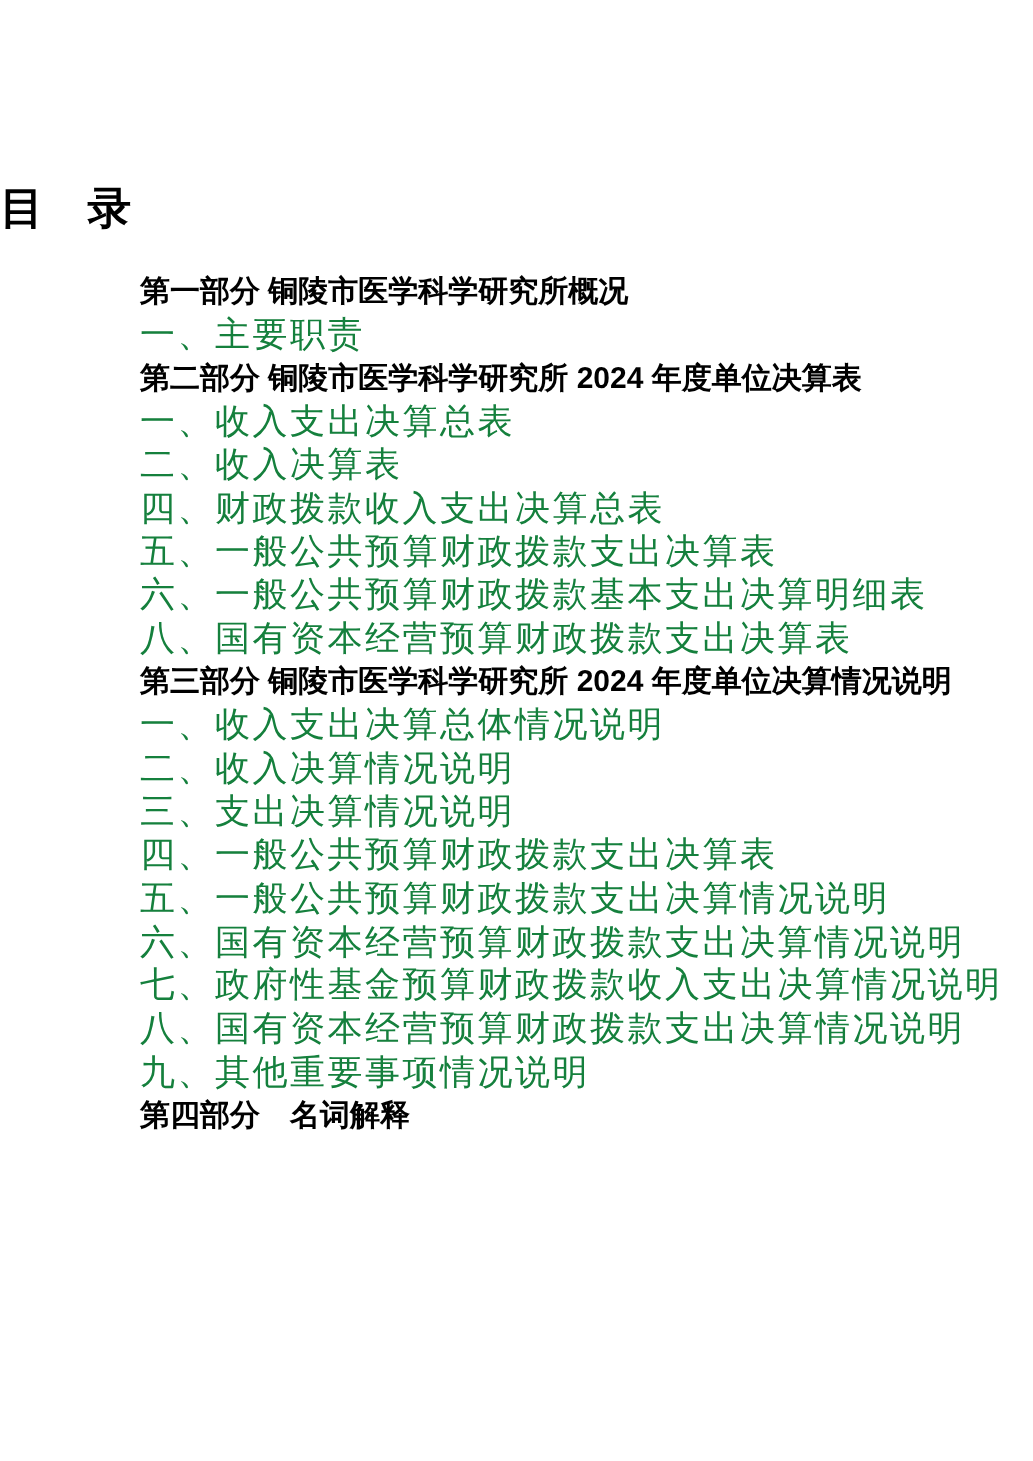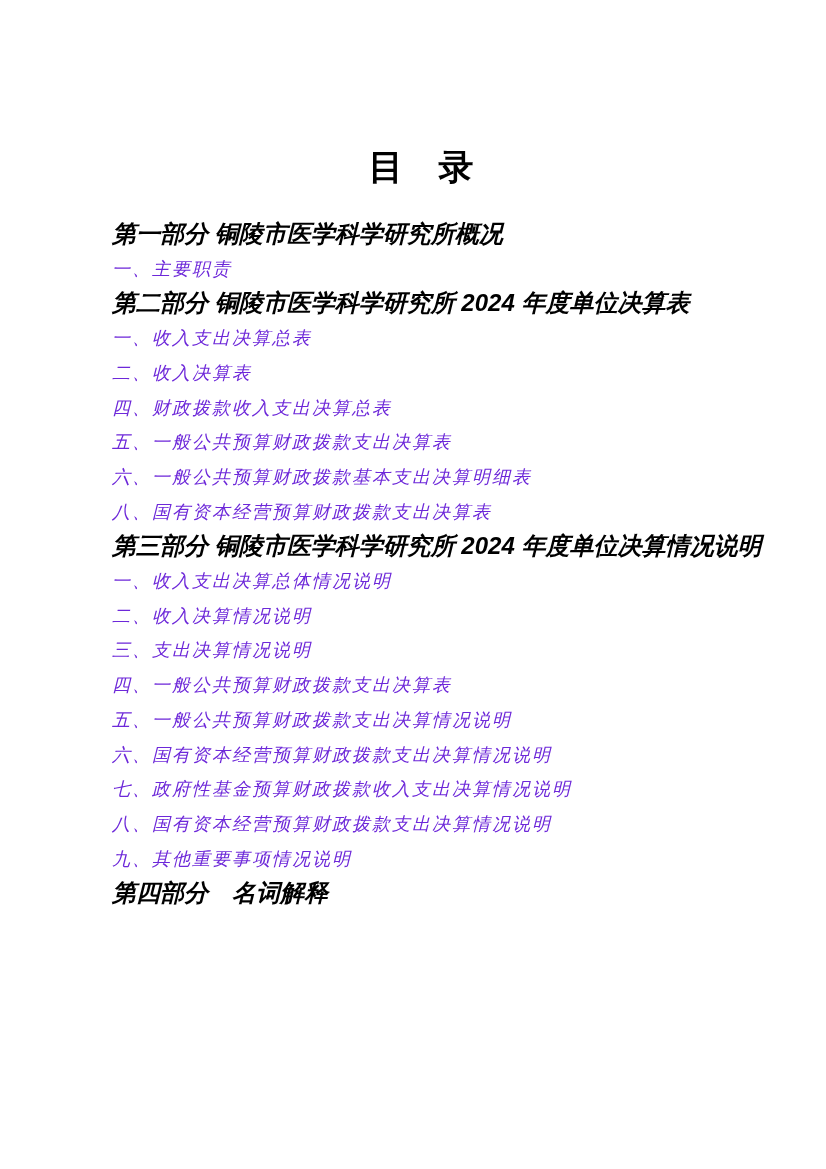--- a/index.html
+++ b/index.html
@@ -10,47 +10,44 @@
     position: relative;
     width: 826px;
     height: 1169px;
     background: #ffffff;
     color: #000000;
     overflow: hidden;
     font-family: "Liberation Sans", sans-serif;
   }
   .doc-title {
     padding-top: 145px;
-    text-align: center;
     font-size: 35px;
     line-height: 44px;
     font-weight: bold;
     color: #000000;
     font-family: "Liberation Sans", sans-serif;
     white-space: pre;
-    padding-left: 16px;
   }
   .toc {
     padding-top: 28px;
     padding-left: 112px;
-    font-style: italic;
   }
   .toc-heading {
     font-size: 24px;
     line-height: 34.7px;
     font-weight: bold;
     color: #000000;
     white-space: nowrap;
     font-family: "Liberation Sans", sans-serif;
   }
   .toc-item {
-    font-size: 18px;
+    font-size: 28px;
     line-height: 34.7px;
     letter-spacing: 2px;
-    color: #6d28d9;
+    color: #15803d;
     white-space: nowrap;
     font-family: "Liberation Serif", "DejaVu Serif", serif;
   }
 </style>
 </head>
 <body>
 
 <div class="page">
   <div class="doc-title">目　录</div>
   <div class="toc">

